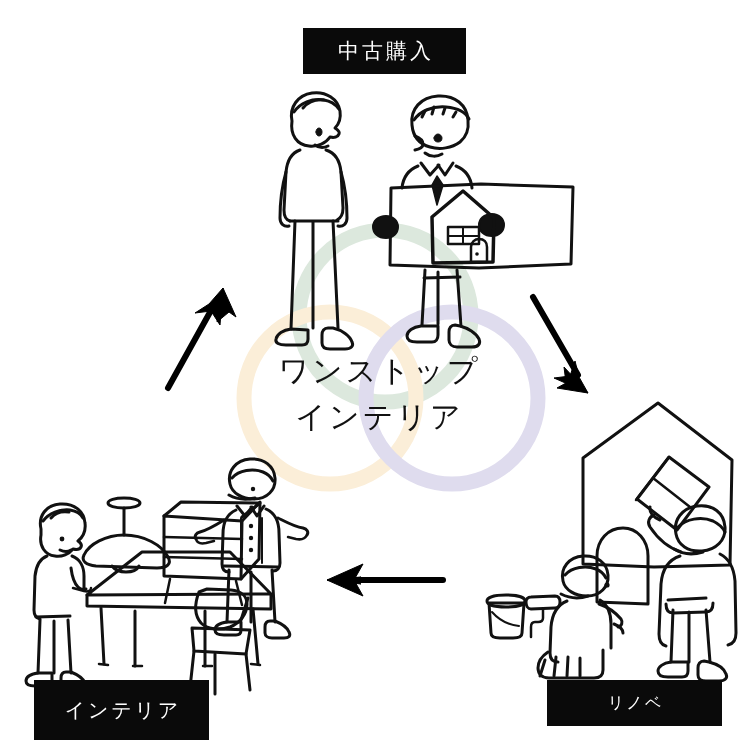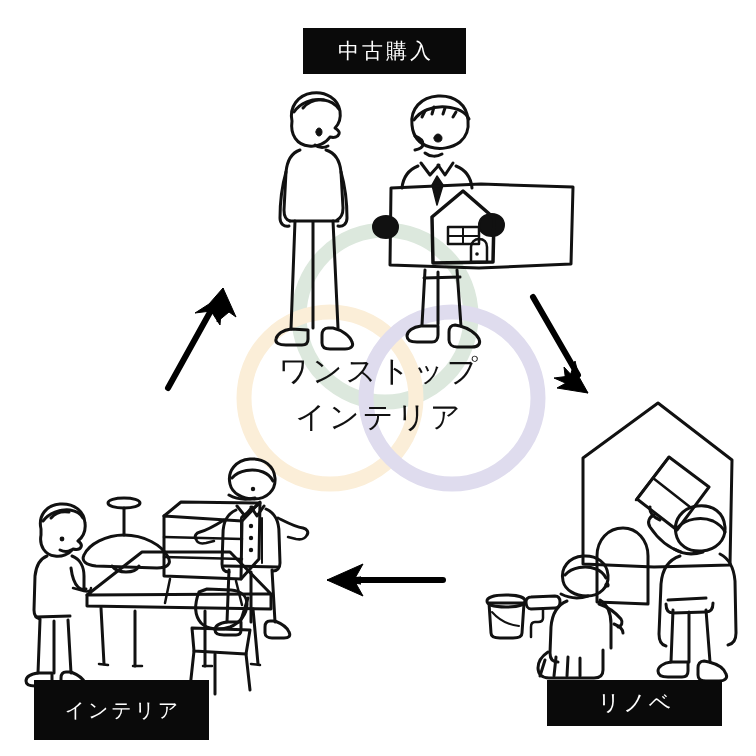--- a/index.html
+++ b/index.html
@@ -38,21 +38,21 @@
   #chip-top{
     left:303px;top:28px;width:163px;height:46px;
     font-size:21px;
   }
   #chip-interior{
     left:34px;top:680px;width:175px;height:60px;
     font-size:20px;
   }
   #chip-renovation{
     left:547px;top:680px;width:175px;height:46px;
-    font-size:22px;
+    font-size:16px;
   }
 
   
   #center-text{
     position:absolute;
     z-index:4;
     left:228px;top:348px;
     width:300px;
     text-align:center;
     color:#111111;

